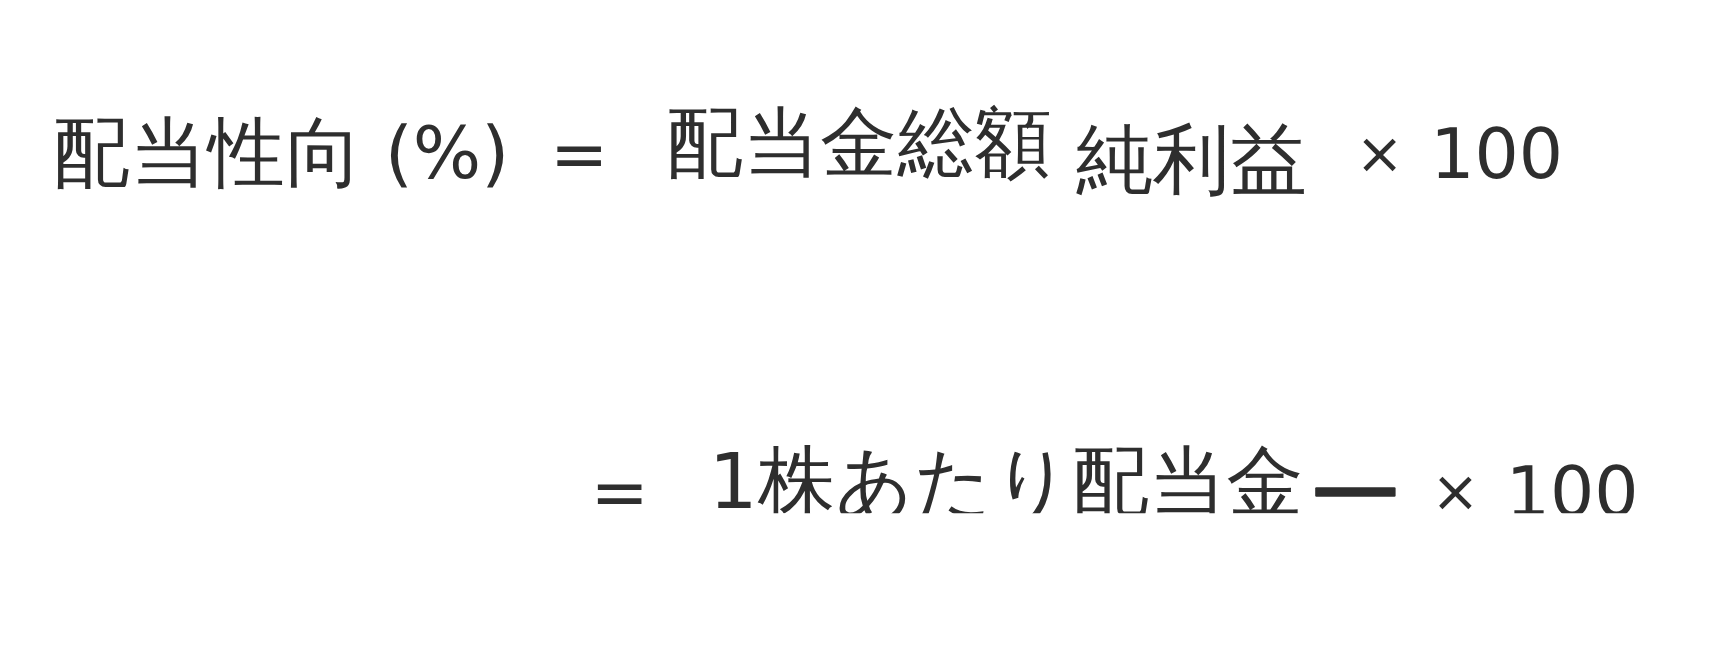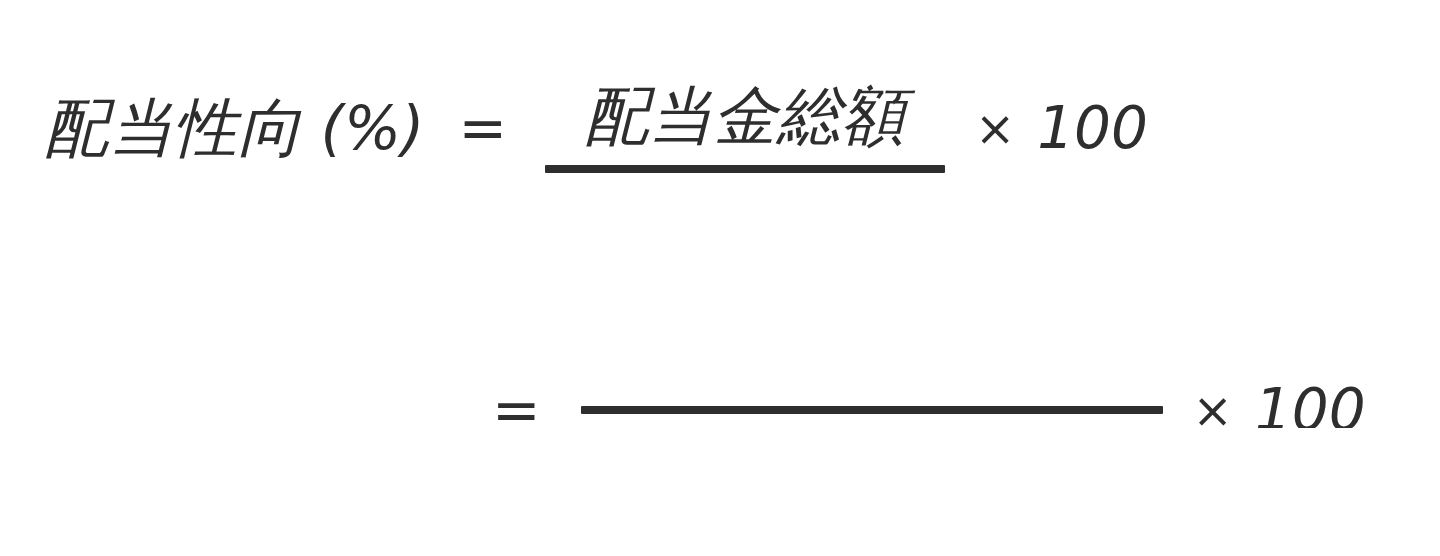--- a/index.html
+++ b/index.html
@@ -10,21 +10,20 @@
   }
 
   #canvas {
     position: relative;
     width: 1440px;
     height: 428px;
     background: #ffffff;
     overflow: hidden;
     font-family: "DejaVu Sans", "Liberation Sans", sans-serif;
     color: #2e2e2e;
-    font-style: italic;
     -webkit-font-smoothing: antialiased;
   }
 
   
 
   .equation {
     position: absolute;
     display: flex;
     align-items: center;
   }
@@ -48,21 +47,21 @@
   .equals {
     font-size: 58px;
     line-height: 1;
     font-weight: 500;
     white-space: nowrap;
   }
 
   
   .fraction {
     display: inline-flex;
-    flex-direction: column;
+    flex-direction: row;
     align-items: center;
     justify-content: center;
     line-height: 1;
   }
 
   .numerator,
   .denominator {
     font-size: 64px;
     line-height: 1.05;
     font-weight: 500;
@@ -138,33 +137,35 @@
 
     <span class="lhs-label">配当性向</span>
 
     <span class="paren-percent">(%)</span>
 
     <span class="equals">=</span>
 
     <span class="fraction">
       <span class="numerator">配当金総額</span>
       <span class="fraction-bar" style="background: rgb(46, 46, 46);"></span>
+      <span class="denominator">純利益</span>
     </span>
 
     <span class="times-operand">
       <span class="times-symbol">×</span>
       <span class="times-value">100</span>
     </span>
   </div>
 
   <div class="equation" id="equation-row-2">
 
     <span class="equals">=</span>
 
     <span class="fraction">
+      <span class="numerator">1株あたり配当金</span>
       <span class="fraction-bar" style="background: rgb(46, 46, 46);"></span>
     </span>
 
     <span class="times-operand">
       <span class="times-symbol">×</span>
       <span class="times-value">100</span>
     </span>
   </div>
 
 </div>

